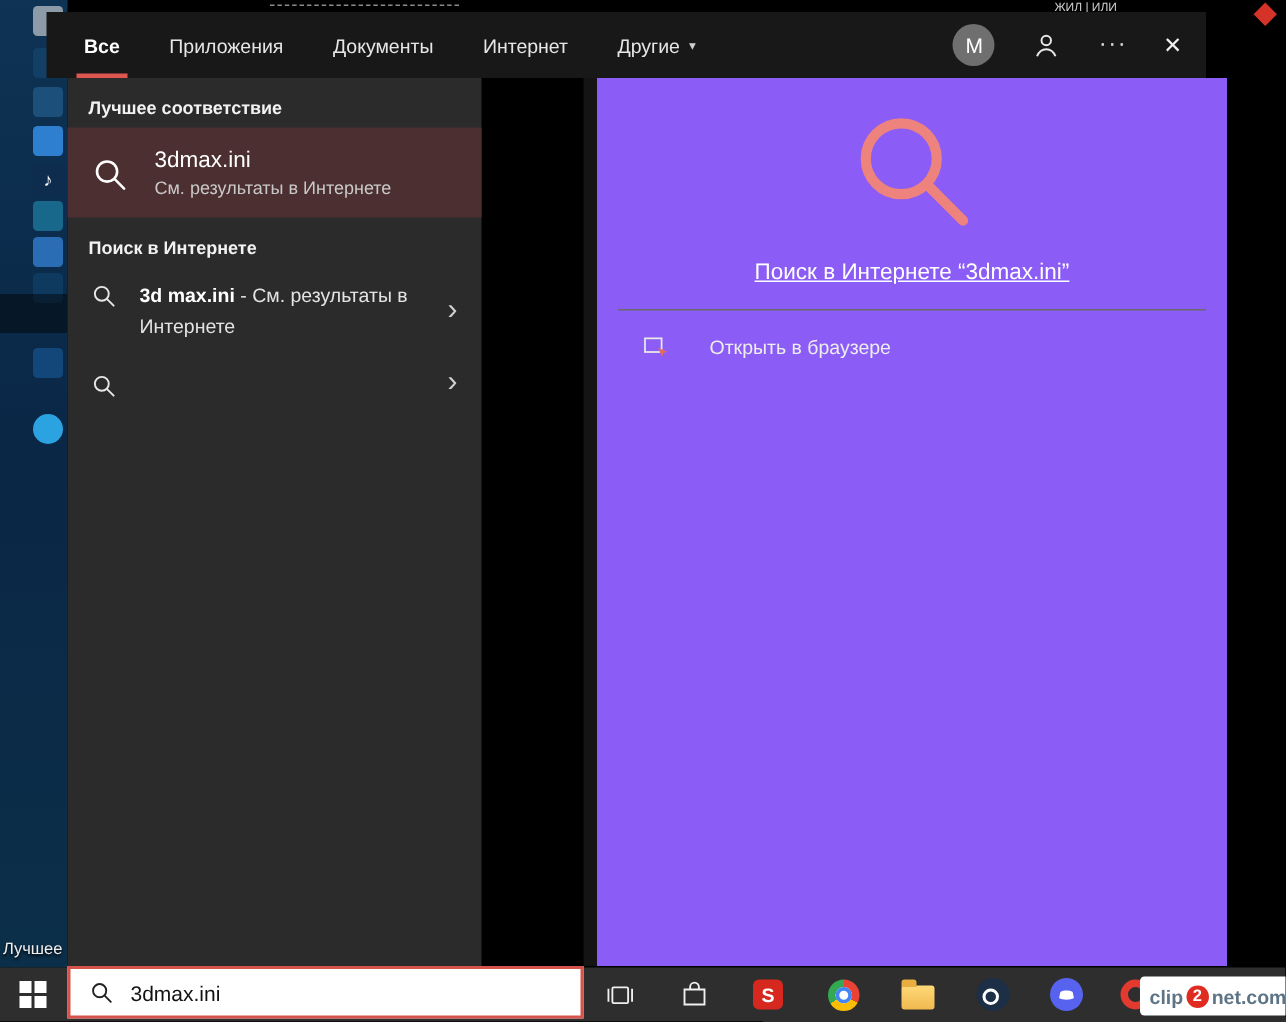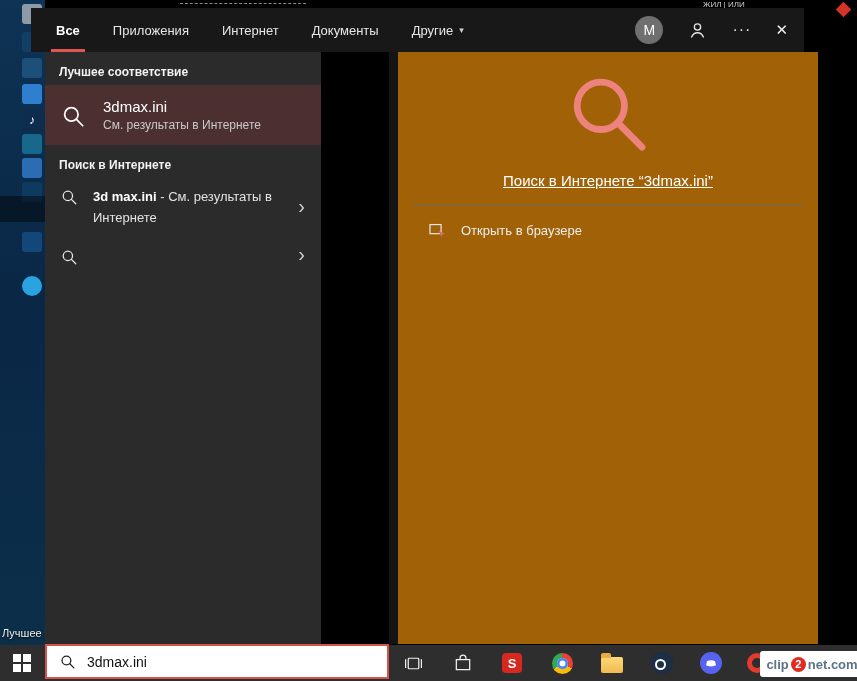--- a/index.html
+++ b/index.html
@@ -32,39 +32,39 @@
   .dd { font-size:9px; color:#cfcfcf; }
   .topbar-right { margin-left:auto; display:flex; align-items:center; gap:24px; padding-right:16px; }
   .avatar { width:28px; height:28px; border-radius:50%; background:#6f6f6f; color:#fff;
     display:flex; align-items:center; justify-content:center; font-size:14px; }
   .tb-glyph { color:#e8e8e8; }
   .ellipsis { font-size:16px; letter-spacing:1px; color:#ddd; }
   .close-x { font-size:15px; color:#f0f0f0; }
   
   .left-panel { position:absolute; left:45px; top:52px; width:276px; height:592px; background:#2b2b2b; }
   .panel-gap { position:absolute; left:389px; top:52px; width:9px; height:592px; background:#141414; }
-  .right-panel { position:absolute; left:398px; top:52px; width:420px; height:592px; background:#a16207;
+  .right-panel { position:absolute; left:398px; top:52px; width:420px; height:592px; background:#8b5cf6;
     text-align:center; }
   .section-header { padding:13px 0 6px 14px; font-size:12px; font-weight:bold; color:#f2f2f2; text-align:left; }
   .best-match { height:60px; background:#4c2f31; display:flex; align-items:center; gap:17px;
     padding-left:15px; cursor:pointer; }
   .bm-title { font-size:15px; color:#fff; }
   .bm-sub { font-size:12px; color:#c9c9c9; margin-top:3px; }
   .suggestion { position:relative; padding:9px 40px 9px 15px; display:flex; gap:15px; cursor:pointer; }
   .sg-icon { color:#e8e8e8; margin-top:1px; flex:0 0 auto; }
   .sg-text { width:252px; font-size:13px; color:#e3e3e3; line-height:1.6; text-align:left; }
   .sg-bold { font-weight:bold; color:#fff; }
   .sg-chevron { position:absolute; right:16px; top:50%; transform:translateY(-55%);
     font-size:20px; font-weight:300; color:#d0d0d0; }
   
   .big-magnifier { margin-top:18px; color:var(--magnifier); }
   .preview-link { display:inline-block; margin-top:12px; font-size:15px; color:#fff;
     text-decoration:underline; cursor:pointer; }
   .preview-divider { margin:15px 14px 0; border-top:1px solid #6a6a6a; }
-  .open-row { display:flex; align-items:center; gap:14px; padding:15px 0 0 30px;
+  .open-row { display:flex; align-items:center; gap:26px; padding:15px 0 0 30px;
     font-size:13px; color:#ededed; cursor:pointer; }
   
   .taskbar { position:absolute; left:0; top:645px; width:857px; height:36px; background:#2e2e2e; }
   .tb-icon { position:absolute; top:0; width:40px; height:36px; display:flex;
     align-items:center; justify-content:center; cursor:pointer; }
   .start-grid { display:grid; grid-template-columns:8px 8px; gap:2px; }
   .start-grid i { width:8px; height:8px; background:#fff; display:block; }
   .badge-s { width:20px; height:20px; border-radius:4px; background:#d6281e; color:#fff;
     font-weight:bold; font-size:13px; display:flex; align-items:center; justify-content:center; }
   .chrome-circle { width:21px; height:21px; border-radius:50%;
@@ -120,24 +120,24 @@
 <div class="topbar">
   <div class="tabs">
     <div class="tab active">
       <span>Все</span>
       <span class="tab-underline"></span>
     </div>
     <div class="tab">
       <span>Приложения</span>
     </div>
     <div class="tab">
+      <span>Документы</span>
+    </div>
+    <div class="tab">
       <span>Интернет</span>
-    </div>
-    <div class="tab">
-      <span>Документы</span>
     </div>
     <div class="tab">
       <span>Другие</span>
       <span class="dd">▾</span>
     </div>
   </div>
   <div class="topbar-right">
     <div class="avatar">M</div>
     <span class="tb-glyph">
       <svg viewBox="0 0 24 24" width="21" height="21" fill="none" stroke="currentColor" stroke-width="1.5">

